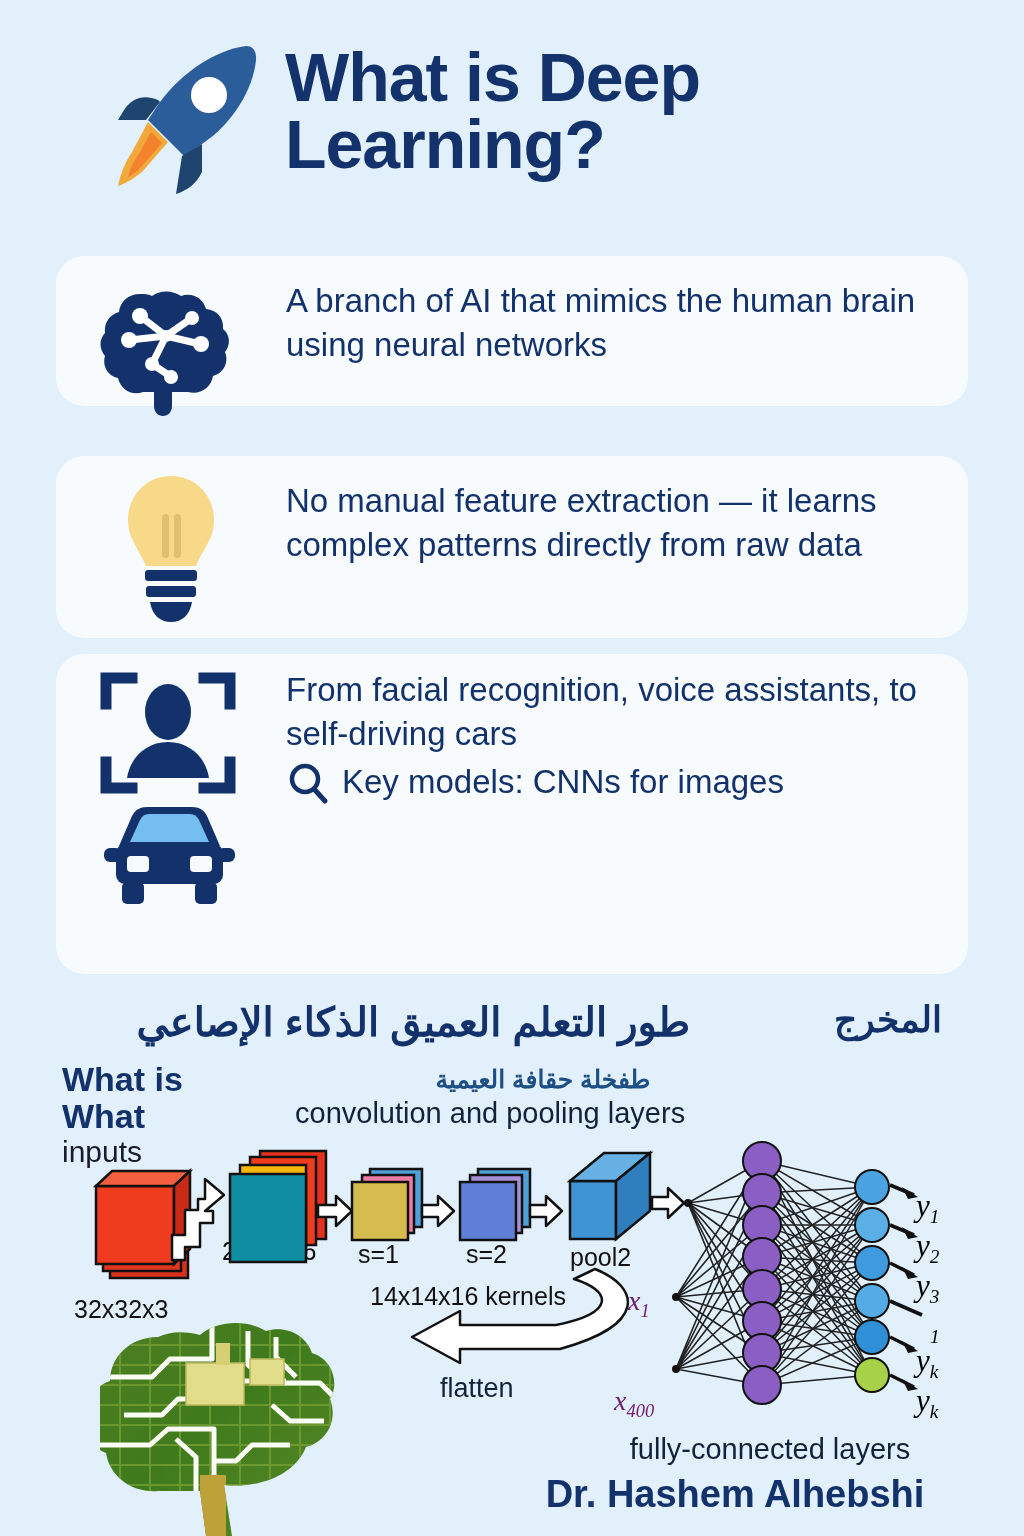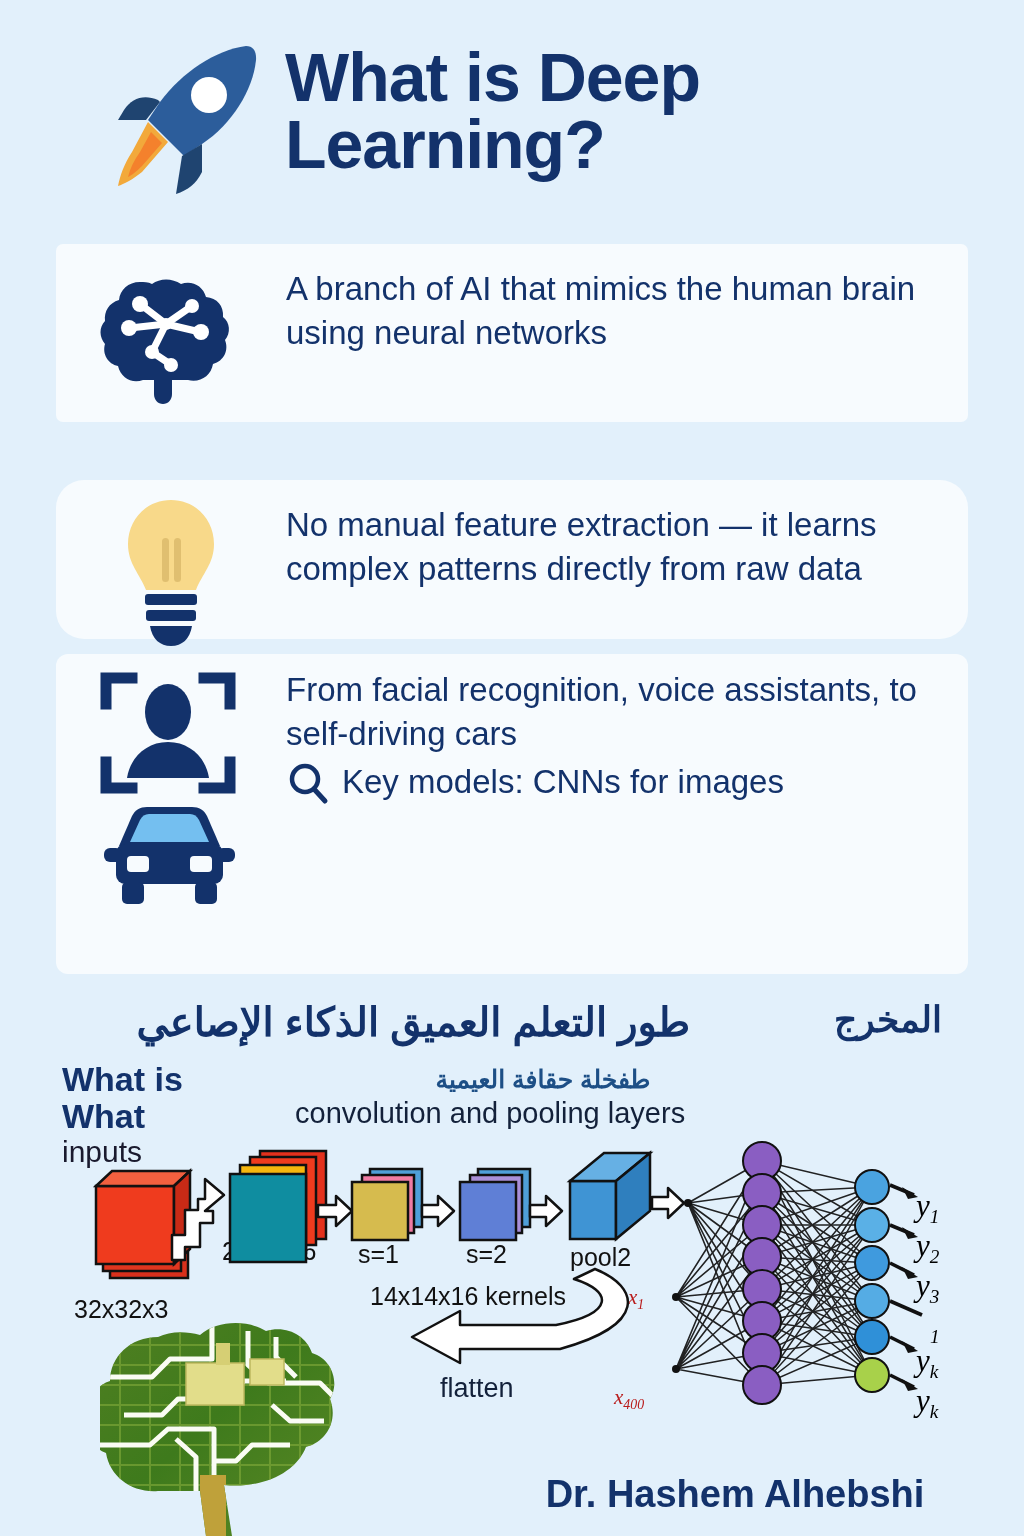--- a/index.html
+++ b/index.html
@@ -18,23 +18,23 @@
     position: absolute; left: 285px; top: 44px; width: 700px;
     font-size: 68px; line-height: 0.98; font-weight: 700;
     color: #13326b; letter-spacing: -1px;
   }
 
   
   .card {
     position: absolute; left: 56px; width: 912px;
     background: #f7fbfe; border-radius: 28px;
   }
-  #card1 { top: 244px; height: 178px; border-radius: 7px; }
-  #card2 { top: 480px; height: 159px; }
-  #card3 { top: 654px; height: 320px; border-radius: 12px; }
+  #card1 { top: 256px; height: 150px; }
+  #card2 { top: 456px; height: 182px; }
+  #card3 { top: 654px; height: 320px; }
 
   .card-icon { position: absolute; display: block; }
   .card-text {
     position: absolute; color: #13326b; font-size: 33px; line-height: 1.33;
     font-weight: 500;
   }
   #card1 .card-icon { left: 40px; top: 22px; width: 140px; height: 140px; }
   #card1 .card-text { left: 230px; top: 23px; width: 640px; }
   #card2 .card-icon { left: 60px; top: 14px; width: 110px; height: 155px; }
   #card2 .card-text { left: 230px; top: 23px; width: 660px; }
@@ -82,22 +82,22 @@
   }
   .lbl-author {
     position: absolute; left: 500px; top: 488px; width: 470px; text-align: center;
     font-size: 38px; font-weight: 700; color: #13326b;
   }
   .lbl-flatten {
     position: absolute; left: 440px; top: 388px;
     font-size: 27px; color: #13213a;
   }
   .d-lbl { position: absolute; font-size: 25px; color: #111; }
-  .m-lbl { position: absolute; font-size: 21px; font-style: italic;
-           font-family: "Liberation Serif", serif; color: #b91c1c; }
+  .m-lbl { position: absolute; font-size: 28px; font-style: italic;
+           font-family: "Liberation Serif", serif; color: #701a75; }
   .m-lbl sub { font-size: 0.66em; font-style: italic; }
   .y-lbl { position: absolute; font-size: 31px; font-style: italic;
            font-family: "Liberation Serif", serif; color: #000; }
   .y-lbl sub { font-size: 0.62em; }
 
   svg { display: block; overflow: visible; }
 </style>
 </head>
 <body>
 
@@ -215,20 +215,21 @@
 
     <div class="ar-mid">طفخلة حقافة العيمية</div>
 
     <div class="lbl-whatis">
       <div>What is</div>
       <div>What</div>
     </div>
 
     <div class="lbl-inputs">inputs</div>
     <div class="lbl-conv">convolution and pooling layers</div>
+    <div class="lbl-fc">fully-connected layers</div>
     <div class="lbl-flatten">flatten</div>
     <div class="lbl-author">Dr. Hashem Alhebshi</div>
 
     <div class="d-lbl" style="left:74px; top:310px;">32x32x3</div>
     <div class="d-lbl" style="left:222px; top:252px;">28x28x6</div>
     <div class="d-lbl" style="left:358px; top:255px;">s=1</div>
     <div class="d-lbl" style="left:466px; top:255px;">s=2</div>
     <div class="d-lbl" style="left:570px; top:258px;">pool2</div>
     <div class="d-lbl" style="left:370px; top:297px;">14x14x16 kernels</div>
 

